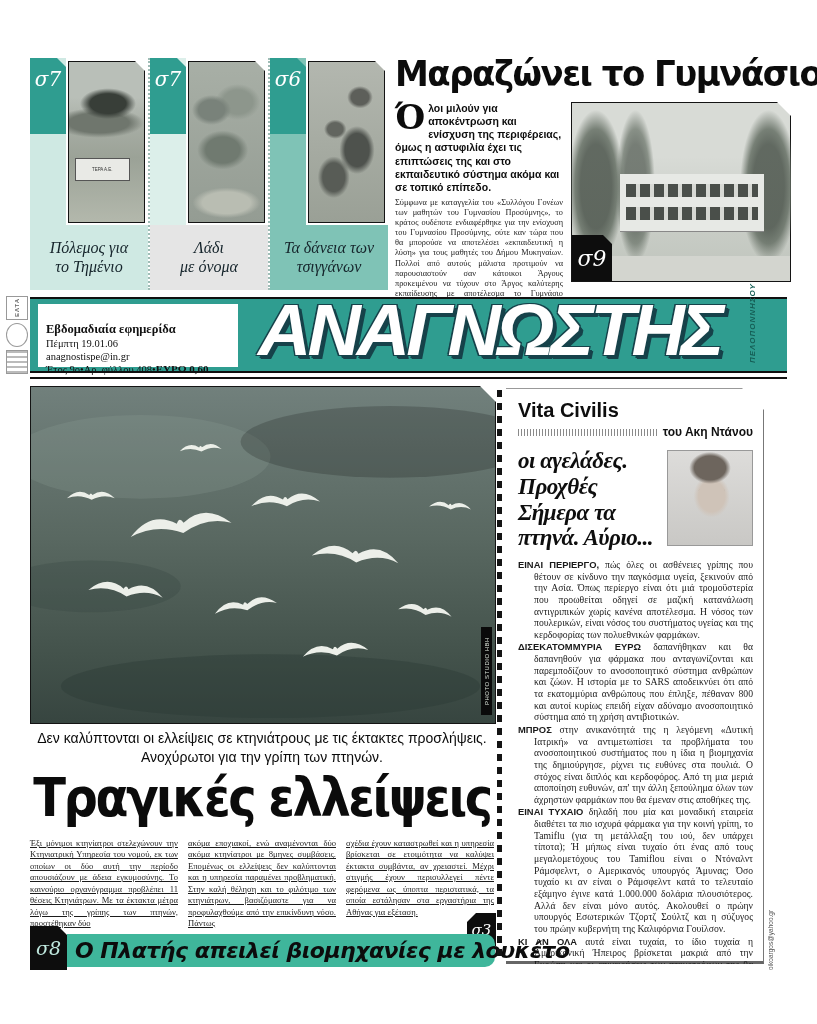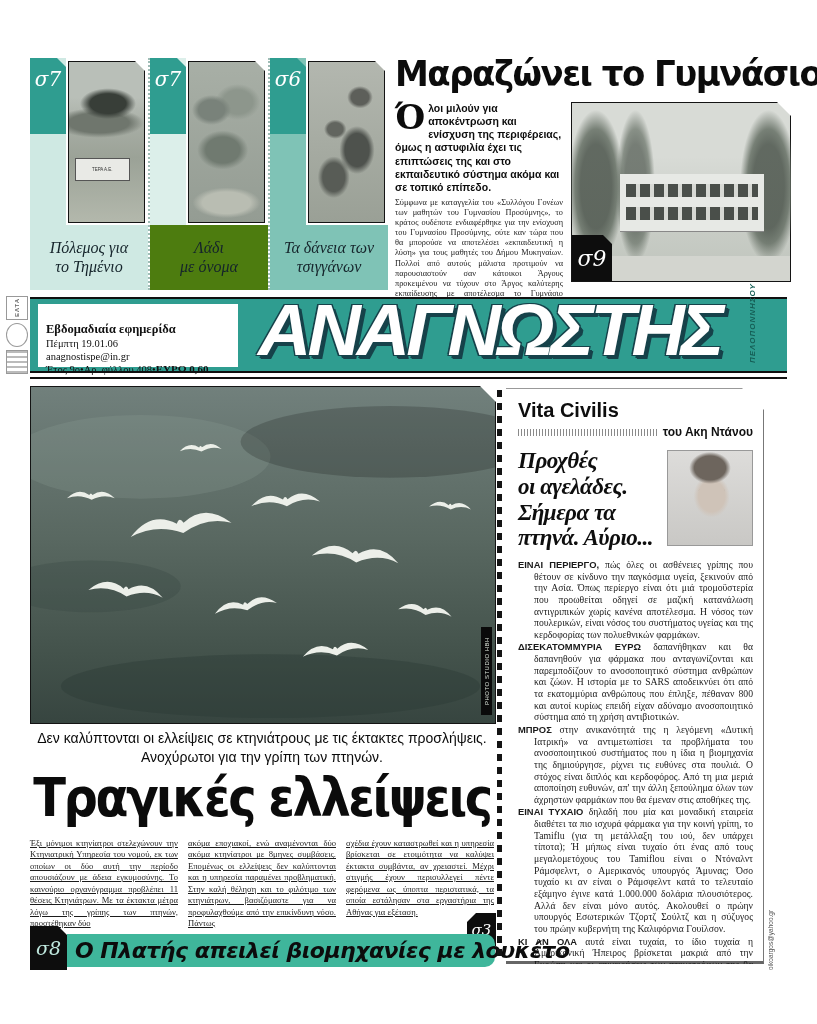--- a/index.html
+++ b/index.html
@@ -156,21 +156,21 @@
         <div>το Τημένιο</div>
       </div>
     </div>
 
     <div class="teaser sep">
       <div class="t-strip" style="background:#DCEFEA"></div>
       <div class="t-tab">
           <span>σ7</span>
         </div>
       <div class="t-photo ph-olive"></div>
-      <div class="t-caption" style="background:#4d7c0f">
+      <div class="t-caption" style="background:#e5e5e5">
         <div>Λάδι</div>
         <div>με όνομα</div>
       </div>
     </div>
 
     <div class="teaser">
       <div class="t-strip" style="background:#7FC3B6"></div>
       <div class="t-tab">
           <span>σ6</span>
         </div>
@@ -304,22 +304,22 @@
 
   <div class="vita-dash"></div>
   <div class="vita">
     <div class="vc-title">Vita Civilis</div>
     <div class="vc-rule-row">
       <div class="vc-ticks"></div>
       <div class="vc-byline">του Ακη Ντάνου</div>
     </div>
     <div class="vc-head">
       <div class="vc-photo"></div>
+      <div>οι αγελάδες.</div>
       <div>Προχθές</div>
-      <div>οι αγελάδες.</div>
       <div>Σήμερα τα πτηνά. Αύριο...</div>
     </div>
     <div class="vc-body">
       <p><span class="vc-lead">ΕΙΝΑΙ ΠΕΡΙΕΡΓΟ,</span><span> πώς όλες οι ασθένειες γρίπης που θέτουν σε κίνδυνο την παγκόσμια υγεία, ξεκινούν από την Ασία. Όπως περίεργο είναι ότι μιά τρομοϋστερία που προωθείται οδηγεί σε μαζική κατανάλωση αντιγριπικών χωρίς κανένα αποτέλεσμα. Η νόσος των πουλερικών, είναι νόσος του συστήματος υγείας και της κερδοφορίας των πολυεθνικών φαρμάκων.</span></p>
       <p><span class="vc-lead">ΔΙΣΕΚΑΤΟΜΜΥΡΙΑ ΕΥΡΩ</span><span> δαπανήθηκαν και θα δαπανηθούν για φάρμακα που ανταγωνίζονται και παρεμποδίζουν το ανοσοποιητικό σύστημα ανθρώπων και ζώων. Η ιστορία με το SARS αποδεικνύει ότι από τα εκατομμύρια ανθρώπους που έπληξε, πέθαναν 800 και αυτοί κυρίως επειδή είχαν αδύναμο ανοσοποιητικό σύστημα από τη χρήση αντιβιοτικών.</span></p>
       <p><span class="vc-lead">ΜΠΡΟΣ</span><span> στην ανικανότητά της η λεγόμενη «Δυτική Ιατρική» να αντιμετωπίσει τα προβλήματα του ανοσοποιητικού συστήματος που η ίδια η βιομηχανία της δημιούργησε, ρίχνει τις ευθύνες στα πουλιά. Ο στόχος είναι διπλός και κερδοφόρος. Από τη μια μεριά αποποίηση ευθυνών, απ' την άλλη ξεπούλημα όλων των άχρηστων φαρμάκων που θα έμεναν στις αποθήκες της.</span></p>
       <p><span class="vc-lead">ΕΙΝΑΙ ΤΥΧΑΙΟ</span><span> δηλαδή που μία και μοναδική εταιρεία διαθέτει τα πιο ισχυρά φάρμακα για την κοινή γρίπη, το Tamiflu (για τη μετάλλαξη του ιού, δεν υπάρχει τίποτα); Ή μήπως είναι τυχαίο ότι ένας από τους μεγαλομετόχους του Tamiflou είναι ο Ντόναλντ Ράμσφελντ, ο Αμερικανός υπουργός Άμυνας; Όσο τυχαίο κι αν είναι ο Ράμσφελντ κατά το τελευταίο εξάμηνο έγινε κατά 1.000.000 δολάρια πλουσιότερος. Αλλά δεν είναι μόνο αυτός.  Ακολουθεί ο πρώην υπουργός Εσωτερικών Τζορτζ Σούλτζ και η σύζυγος του πρώην κυβερνήτη της Καλιφόρνια Γουίλσον.</span></p>
       <p><span class="vc-lead">ΚΙ ΑΝ ΟΛΑ</span><span> αυτά είναι τυχαία, το ίδιο τυχαία η Αμερικανική Ήπειρος βρίσκεται μακριά από την Ευρώπη και οι επιχειρήσεις των πτηνοτρόφων της θα μείνουν ανέγγιχτες από τον ιό, όπως έμειναν από τη νόσο των τρελών αγελάδων.</span></p>
 
     </div>

